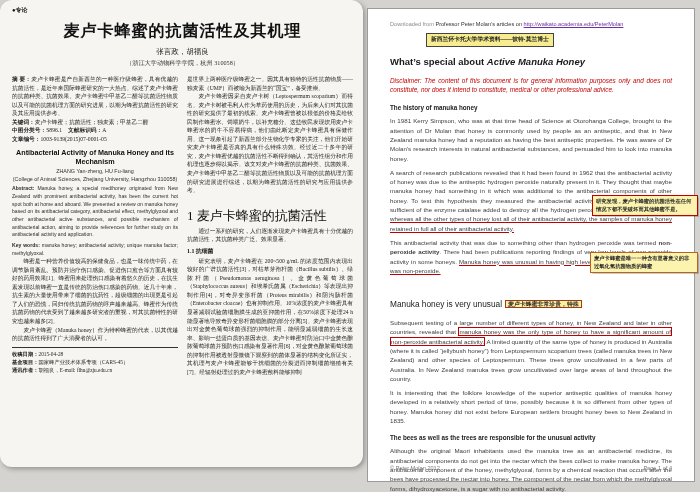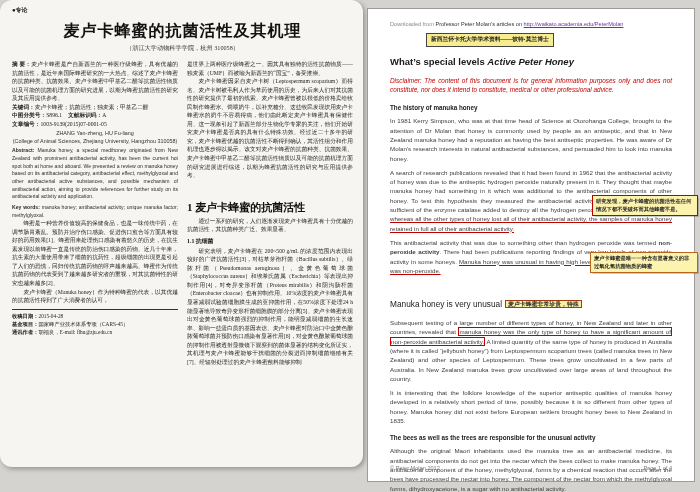--- a/index.html
+++ b/index.html
@@ -29,21 +29,21 @@
   .kwline { margin-top:2px; }
   .meta-line { margin-top:2px; }
   .pad-left { margin-left:6px; }
   .en-title2 { text-align:center; font-size:7.2px; font-weight:bold; margin-top:5px; line-height:1.25;
                font-family:"Liberation Sans","DejaVu Sans",sans-serif; color:#111; }
   .en-center { text-align:center; font-size:5.4px; margin-top:2px; font-family:"Liberation Sans",sans-serif; color:#333; }
   .en-abs { font-size:5.1px; line-height:1.5; text-align:justify; margin-top:3px;
             font-family:"Liberation Sans","DejaVu Sans",sans-serif; color:#2c2c2c; }
   .body-start { margin-top:4px; }
   .footnotes { border-top:0.7px solid #333; margin-top:4px; padding-top:2px; font-size:5.3px; line-height:1.55; color:#1e1e1e; }
-  .sec1 { font-size:11px; font-weight:bold; margin:20px 0 2px; color:#111; }
+  .sec1 { font-size:13px; font-weight:normal; margin:12px 0 2px; color:#111; }
   .sec11 { font-size:5.9px; font-weight:bold; margin:3px 0 1px; color:#111; }
 
   
   .page-right {
     position:absolute; left:367px; top:8px; width:328px; height:474px;
     background:#ffffff; border:1px solid #9b9b9b; padding:12px 22px 8px;
     color:#3d3d3d;
   }
   .doc-header { font-size:5.6px; color:#333; }
   .doc-header .gray { color:#8a8a8a; }
@@ -71,30 +71,32 @@
     display:flex; justify-content:space-between; font-size:5.6px; color:#777; }
 </style>
 </head>
 <body>
 
 <div class="stage">
 
   <div class="page-left">
     <div class="corner-label">●专论</div>
     <h1 class="cn-title">麦卢卡蜂蜜的抗菌活性及其机理</h1>
+    <div class="cn-authors">张言政，胡福良</div>
     <div class="cn-affil">（浙江大学动物科学学院，杭州 310058）</div>
 
     <div class="cols">
 
       <div class="col">
         <p class="zh"><span class="b">摘 要：</span><span>麦卢卡蜂蜜是产自新西兰的一种医疗级蜂蜜，具有优越的抗菌活性，是近年来国际蜂蜜研究的一大热点。综述了麦卢卡蜂蜜的抗菌种类、抗菌效果、麦卢卡蜂蜜中甲基乙二醛等抗菌活性物质以及可能的抗菌机理方面的研究进展，以期为蜂蜜抗菌活性的研究及其应用提供参考。</span></p>
         <p class="zh kwline"><span class="b">关键词：</span><span>麦卢卡蜂蜜；抗菌活性；独麦素；甲基乙二醛</span></p>
         <p class="zh meta-line"><span class="b">中图分类号：</span><span>S896.1</span><span class="b pad-left">文献标识码：</span><span>A</span></p>
         <p class="zh meta-line"><span class="b">文章编号：</span><span>1003-9139(2015)07-0001-05</span></p>
 
+        <h2 class="en-title2">Antibacterial Activity of Manuka Honey and its Mechanism</h2>
         <div class="en-center">ZHANG Yan-zheng, HU Fu-liang</div>
         <div class="en-center">(College of Animal Sciences, Zhejiang University, Hangzhou 310058)</div>
 
         <p class="en-abs"><span class="b">Abstract:</span> <span>Manuka honey, a special medihoney originated from New Zealand with prominent antibacterial activity, has been the current hot spot both at home and aboard. We presented a review on manuka honey based on its antibacterial category, antibacterial effect, methylglyoxal and other antibacterial active substances, and possible mechanism of antibacterial action, aiming to provide references for further study on its antibacterial activity and application.</span></p>
         <p class="en-abs"><span class="b">Key words:</span> <span>manuka honey; antibacterial activity; unique manuka factor; methylglyoxal.</span></p>
 
         <p class="zh indent body-start">蜂蜜是一种营养价值较高的保健食品，也是一味传统中药，在调节肠胃紊乱、预防并治疗伤口感染、促进伤口愈合等方面具有较好的药用效果[1]。蜂蜜用来处理伤口感染有着悠久的历史，在抗生素发现以前蜂蜜一直是传统的防治伤口感染的药物。近几十年来，抗生素的大量使用带来了细菌的抗药性，超级细菌的出现更是引起了人们的恐慌，回归传统抗菌药物的呼声越来越高。蜂蜜作为传统抗菌药物的代表受到了越来越多研究者的重视，对其抗菌特性的研究也越来越多[2]。</p>
         <p class="zh indent">麦卢卡蜂蜜（Manuka honey）作为特种蜂蜜的代表，以其优越的抗菌活性得到了广大消费者的认可，</p>
 
         <div class="footnotes">
@@ -116,21 +118,21 @@
   </div>
 
   <div class="page-right">
     <div class="doc-header">
       <span class="gray">Downloaded from </span><span>Professor Peter Molan’s articles on </span><a class="url">http://waikato.academia.edu/PeterMolan</a>
     </div>
     <div>
       <span class="header-box">新西兰怀卡托大学学术资料——彼特·莫兰博士</span>
     </div>
 
-    <h1 class="doc-title"><span>What’s special levels </span><em>Active Peter Honey</em></h1>
+    <h1 class="doc-title"><span>What’s special about </span><em>Active Manuka Honey</em></h1>
 
     <p class="disclaimer">Disclaimer: The content of this document is for general information purposes only and does not constitute, nor does it intend to constitute, medical or other professional advice.</p>
 
     <h3 class="h-bold">The history of manuka honey</h3>
     <p class="en">In 1981 Kerry Simpson, who was at that time head of Science at Otorohanga College, brought to the attention of Dr Molan that honey is commonly used by people as an antiseptic, and that in New Zealand manuka honey had a reputation as having the best antiseptic properties. He was aware of Dr Molan’s research interests in natural antibacterial substances, and persuaded him to look into manuka honey.</p>
     <p class="en"><span>A search of research publications revealed that it had been found in 1962 that the antibacterial activity of honey was due to the antiseptic hydrogen peroxide naturally present in it. They thought that maybe manuka honey had something in it which was additional to the antibacterial components of other honey. To test this hypothesis they measured the antibacterial activity of samples of honey with sufficient of the enzyme catalase added to destroy all the hydrogen peroxide present. </span><span class="ru">They found that whereas all the other types of honey lost all of their antibacterial activity, the samples of manuka honey retained in full all of their antibacterial activity.</span></p>
     <p class="en"><span>This antibacterial activity that was due to something other than hydrogen peroxide was termed </span><span class="b">non-peroxide activity</span><span>. There had been publications reporting findings of very low levels of non-peroxide activity in some honeys. </span><span class="ru">Manuka honey was unusual in having high levels of antibacterial activity that was non-peroxide.</span></p>
 
     <h2 class="h-unusual"><span class="ru-h">Manuka honey is very unusual</span><span class="inline-box">麦卢卡蜂蜜非常珍贵，特殊</span></h2>
     <p class="en"><span>Subsequent testing of a large number of different types of honey, in New Zealand and later in other countries, revealed that </span><span class="ru rbox">manuka honey was the only type of honey to have a significant amount of non-peroxide antibacterial activity.</span><span> A limited quantity of the same type of honey is produced in Australia (where it is called “jellybush honey”) from Leptospermum scoparium trees (called manuka trees in New Zealand) and other species of Leptospermum. These trees grow uncultivated in a few parts of Australia. In New Zealand manuka trees grow uncultivated over large areas of land throughout the country.</span></p>

